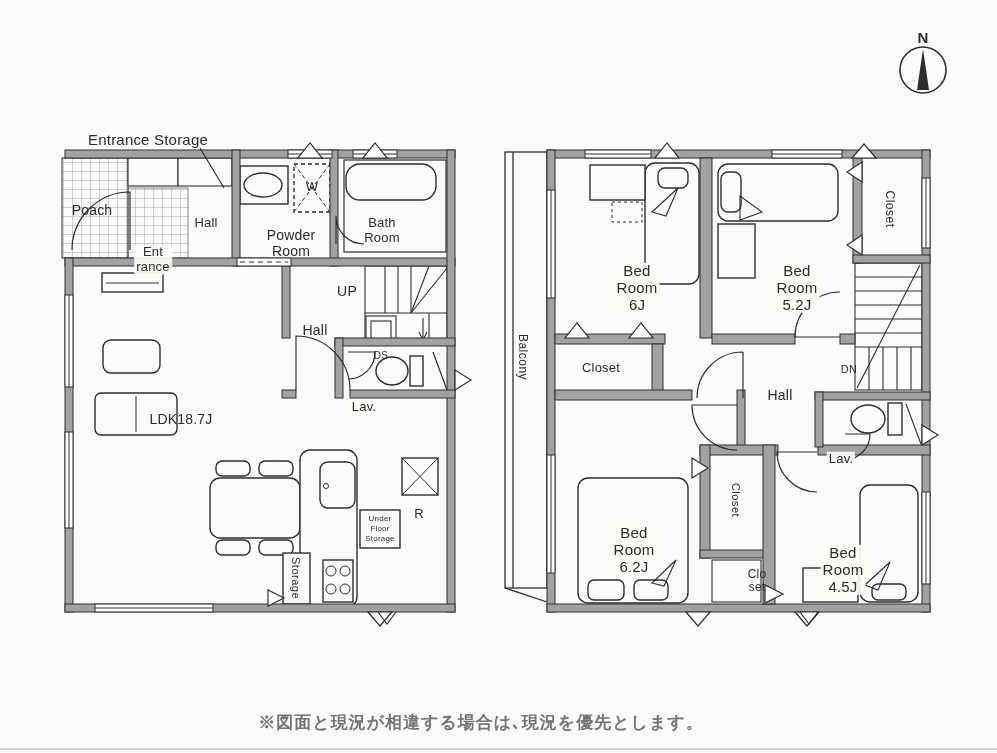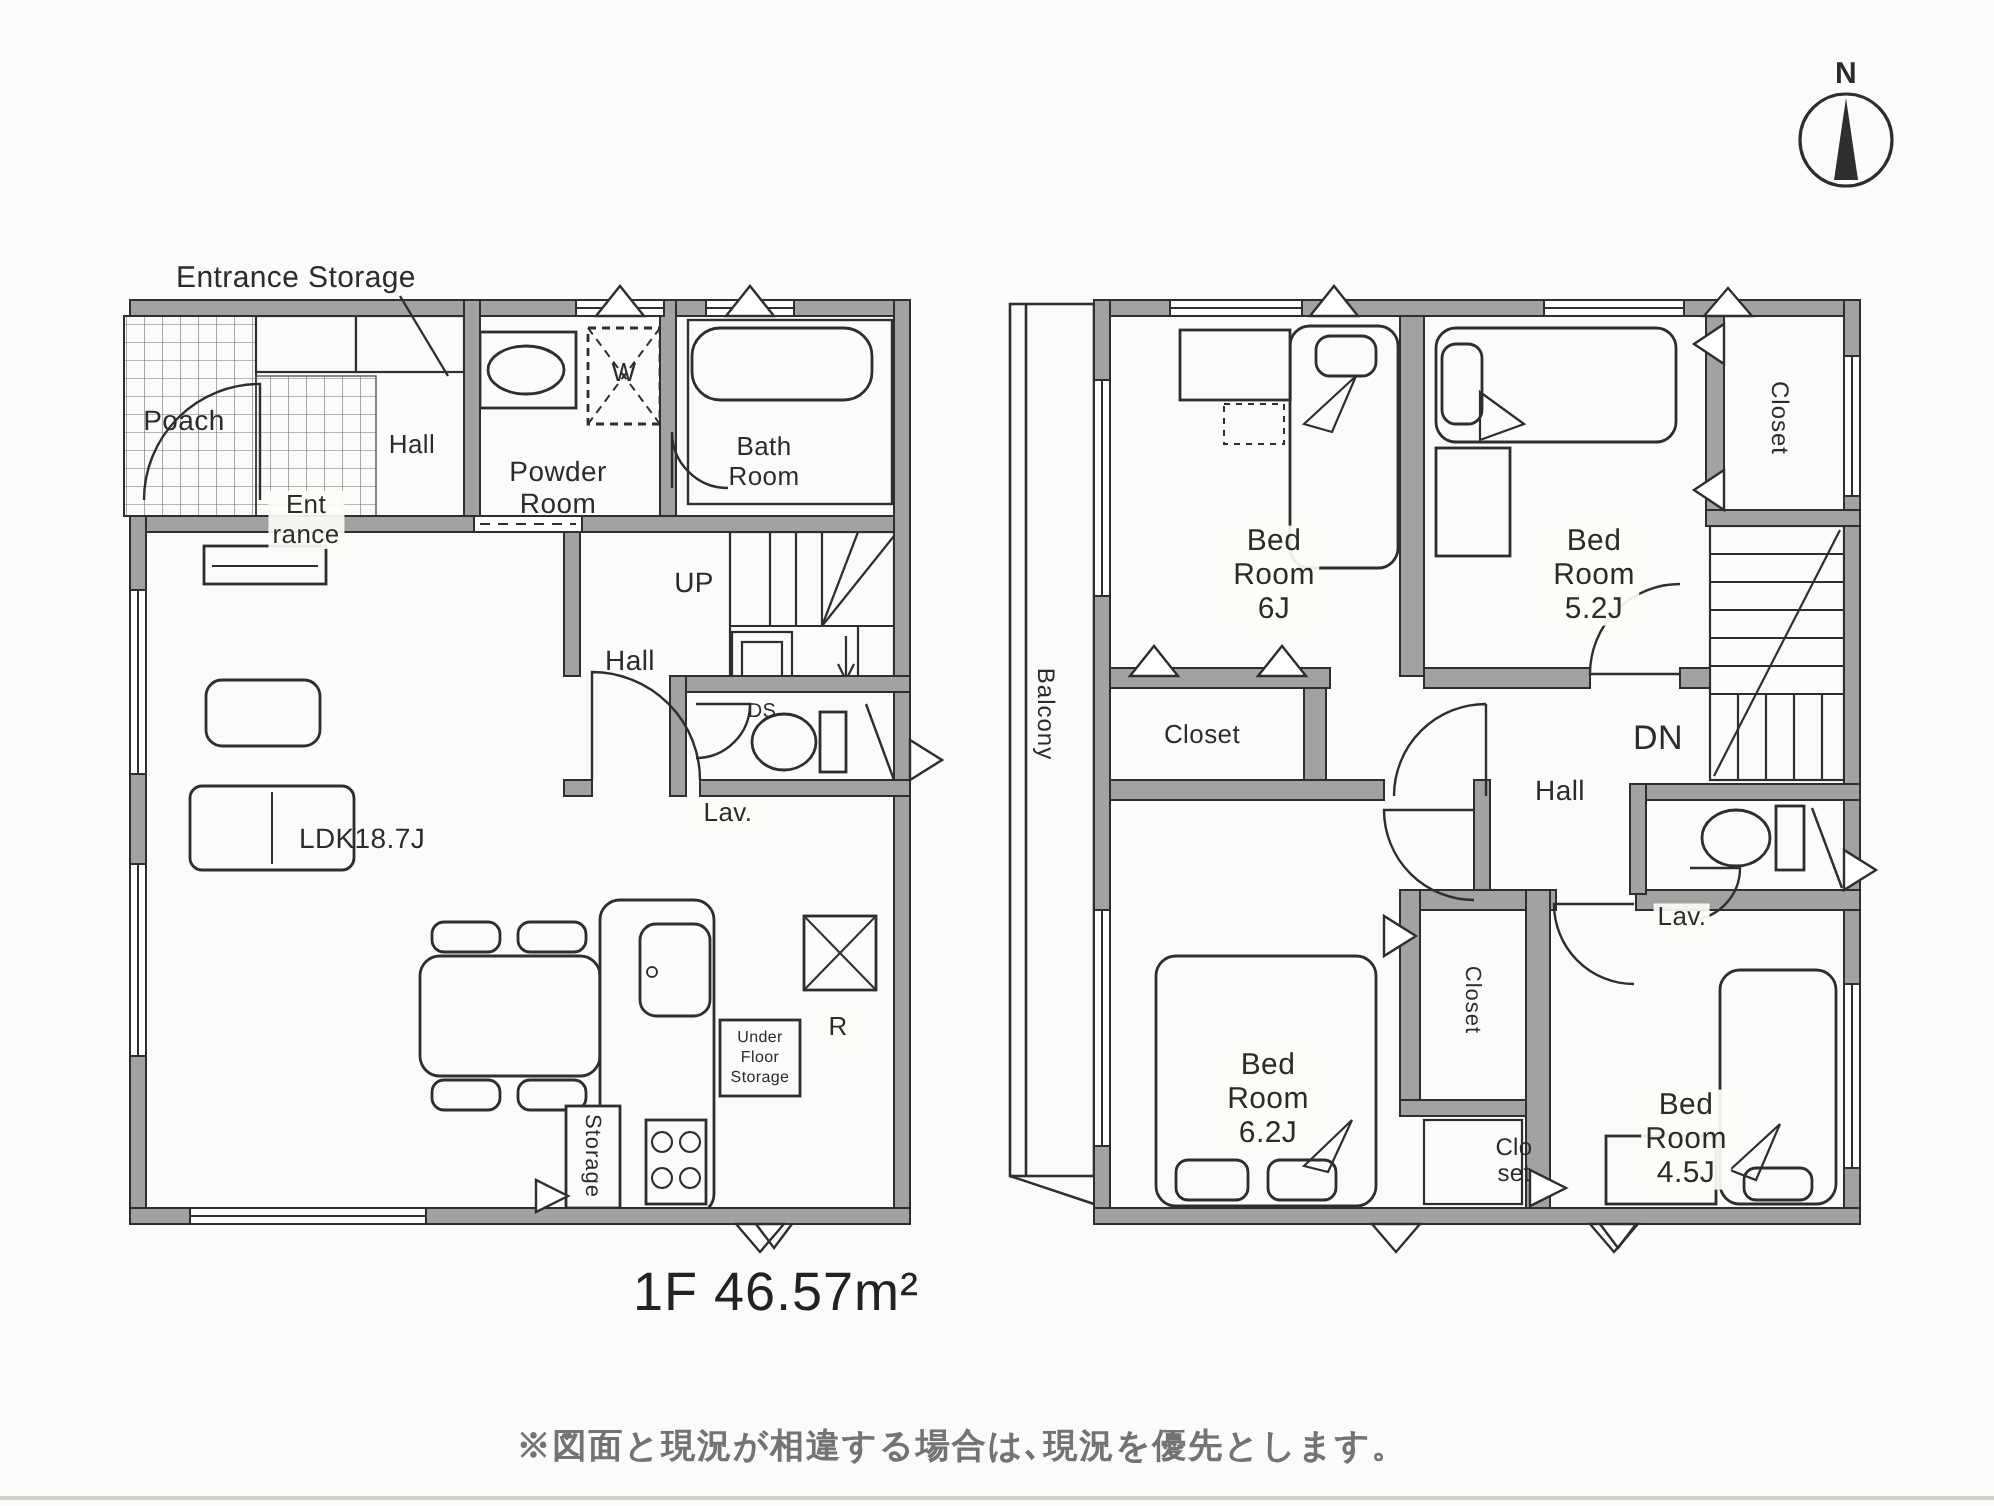--- a/index.html
+++ b/index.html
@@ -265,47 +265,46 @@
       <circle cx="923" cy="70" r="23" fill="none" stroke="#2e2e2e" stroke-width="1.6"></circle>
       <polygon points="923,49 917,90 929,90" fill="#2e2e2e"></polygon>
     </g>
   </svg>
 
   <div class="lbl" style="left:148px;top:140px;font-size:15px;">Entrance Storage</div>
   <div class="lbl" style="left:92px;top:211px;font-size:14px;">Poach</div>
   <div class="lbl boxed" style="left:153px;top:222px;font-size:13px;">Ent
 rance</div>
   <div class="lbl" style="left:206px;top:223px;font-size:13px;">Hall</div>
-  <div class="lbl" style="left:279px;top:244px;font-size:14px;">Powder
+  <div class="lbl" style="left:291px;top:244px;font-size:14px;">Powder
 Room</div>
   <div class="lbl" style="left:382px;top:231px;font-size:13px;">Bath
 Room</div>
   <div class="lbl" style="left:347px;top:292px;font-size:14px;">UP</div>
   <div class="lbl" style="left:315px;top:331px;font-size:14px;">Hall</div>
   <div class="lbl" style="left:381px;top:330px;font-size:10px;margin-top:26px;">DS</div>
   <div class="lbl boxed" style="left:364px;top:369px;font-size:13px;">Lav.</div>
   <div class="lbl" style="left:181px;top:420px;font-size:14px;">LDK18.7J</div>
   <div class="vlbl" style="left:296px;top:578px;font-size:11px;">Storage</div>
   <div class="lbl" style="left:380px;top:529px;font-size:8px;line-height:1.25;">Under
 Floor
 Storage</div>
   <div class="lbl boxed" style="left:419px;top:476px;font-size:13px;">R</div>
   <div class="lbl" style="left:312px;top:187px;font-size:13px;">W</div>
-  <div class="lbl area-lbl" style="left:388px;top:646px;">1F 46.57m²</div>
 
   <div class="vlbl" style="left:523px;top:357px;font-size:12px;">Balcony</div>
   <div class="lbl boxed" style="left:637px;top:250px;font-size:15px;">Bed
 Room
 6J</div>
   <div class="lbl boxed" style="left:797px;top:250px;font-size:15px;">Bed
 Room
 5.2J</div>
   <div class="vlbl" style="left:890px;top:209px;font-size:12px;">Closet</div>
   <div class="lbl" style="left:601px;top:368px;font-size:13px;">Closet</div>
-  <div class="lbl" style="left:829px;top:369px;font-size:17px;">DN</div>
+  <div class="lbl" style="left:849px;top:369px;font-size:11px;">DN</div>
   <div class="lbl" style="left:780px;top:396px;font-size:14px;">Hall</div>
   <div class="lbl boxed" style="left:841px;top:421px;font-size:13px;">Lav.</div>
   <div class="lbl boxed" style="left:634px;top:512px;font-size:15px;">Bed
 Room
 6.2J</div>
   <div class="vlbl" style="left:736px;top:500px;font-size:11px;">Closet</div>
   <div class="lbl" style="left:737px;top:581px;font-size:12px;margin-left:20px;">Clo
 set</div>
   <div class="lbl boxed" style="left:843px;top:532px;font-size:15px;">Bed
 Room

